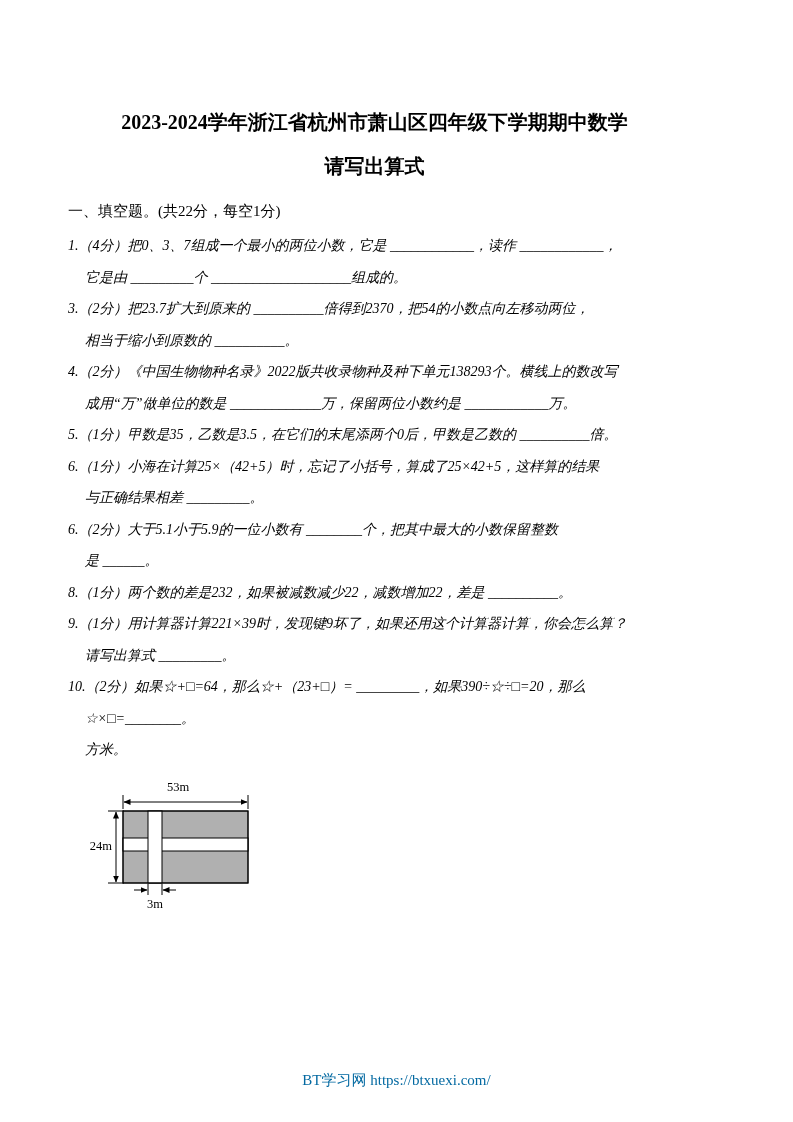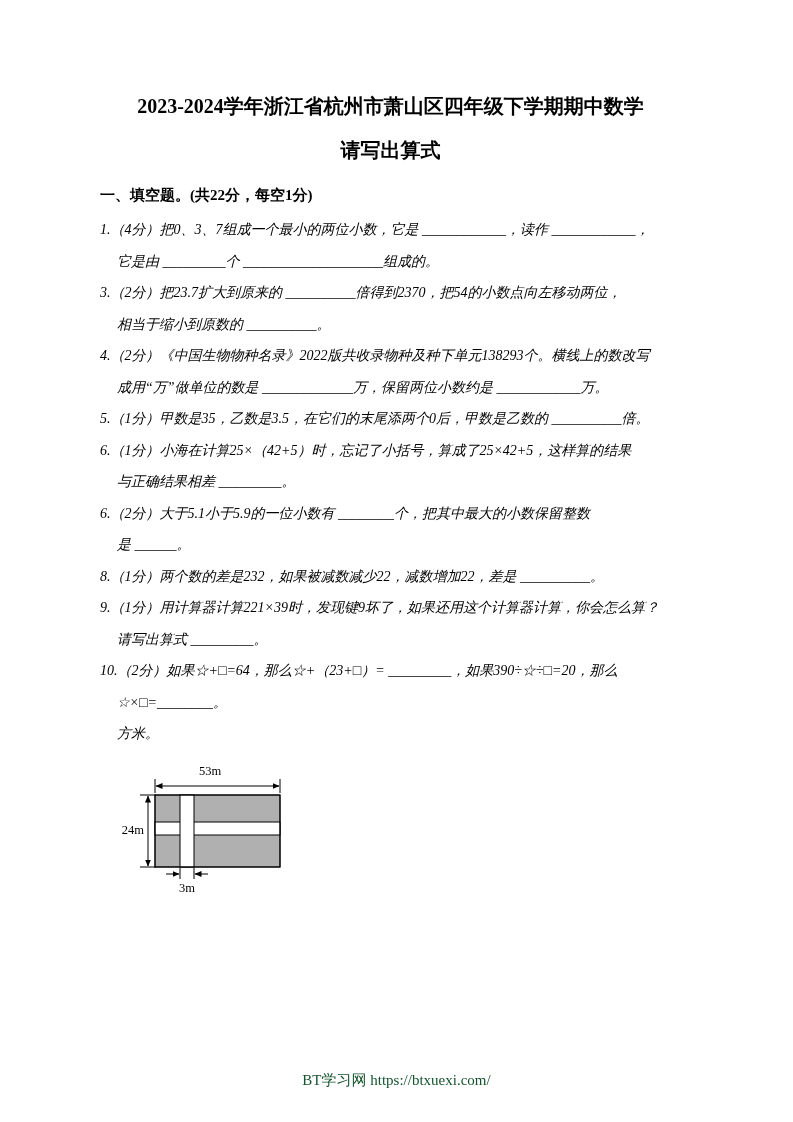--- a/index.html
+++ b/index.html
@@ -10,33 +10,34 @@
   .page {
     position: relative;
     width: 793px;
     height: 1122px;
     background: #ffffff;
     color: #000000;
     font-family: "Liberation Serif", "DejaVu Serif", serif;
     overflow: hidden;
   }
   .content {
-    padding: 84px 112px 0 100px;
+    padding: 84px 112px 0 68px;
+    margin-top: 16px;
   }
   .doc-title {
     margin: 0;
     font-size: 20px;
     font-weight: bold;
     text-align: center;
     line-height: 44px;
   }
   .section-heading {
     margin: 10px 0 0 0;
     font-size: 15px;
-    font-weight: bold;
+    font-weight: normal;
     line-height: 26px;
   }
   .questions {
     margin-top: 6px;
     font-size: 14px;
     line-height: 31.5px;
   }
   .q { margin: 0; font-style: italic; }
   .line {
     white-space: nowrap;
@@ -55,21 +56,21 @@
     font-size: 12.5px;
     fill: #000000;
   }
   .footer {
     position: absolute;
     bottom: 32px;
     left: 0;
     width: 100%;
     text-align: center;
     font-size: 15px;
-    color: #14532d;
+    color: #0369a1;
   }
 </style>
 </head>
 <body>
 
 <div class="page">
   <div class="content">
 
     <h1 class="doc-title">
       <span>2023-2024学年浙江省杭州市萧山区四年级下学期期中数学</span><br>

